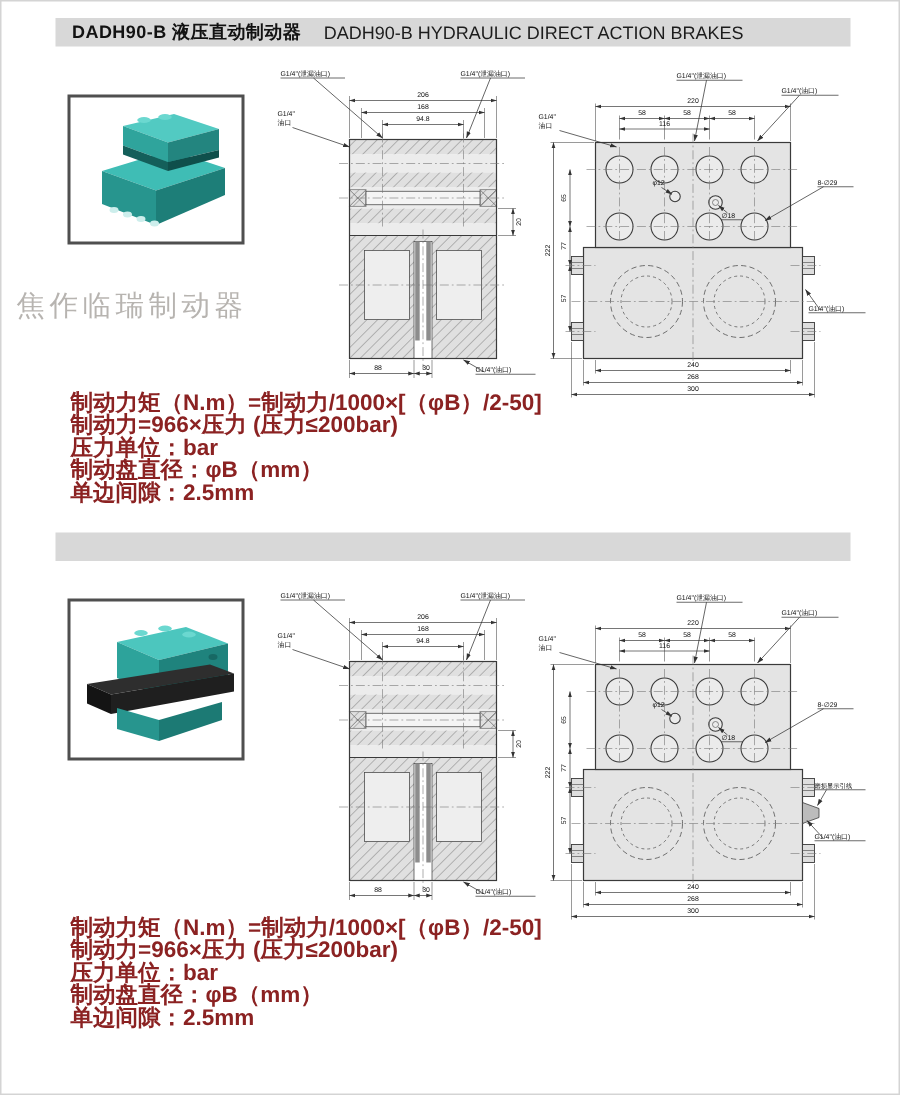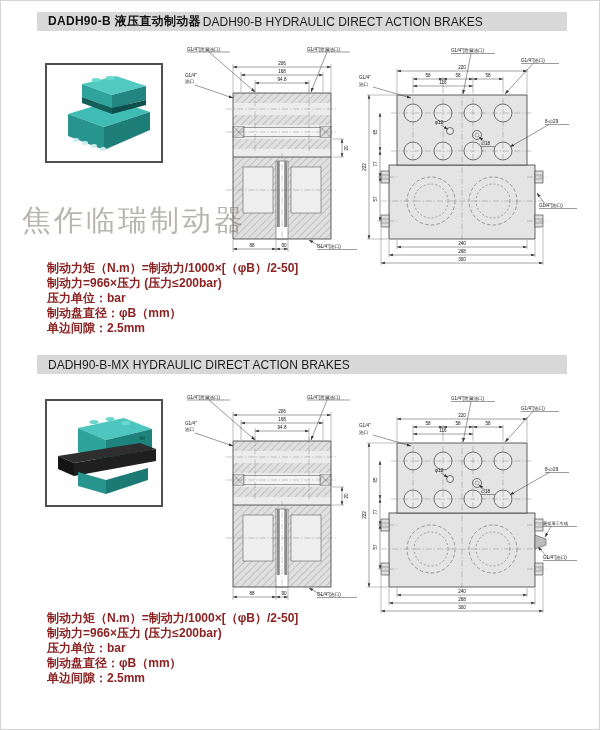--- a/index.html
+++ b/index.html
@@ -1,28 +1,28 @@
 <!DOCTYPE html>
 <html><head>
 <meta charset="utf-8">
 <style>
   html,body{margin:0;padding:0;background:#fff;}
   #page{position:relative;width:600px;height:730px;background:#ffffff;border:1px solid #d4d4d4;
         box-sizing:border-box;overflow:hidden;font-family:"Liberation Sans",sans-serif;}
   .hdr{position:absolute;left:36px;width:530px;height:19px;background:#d8d8d8;
-       display:flex;align-items:center;gap:2px;padding-left:11px;box-sizing:border-box;}
+       display:flex;align-items:center;gap:15px;padding-left:11px;box-sizing:border-box;}
   .hdr .zh{font-size:12px;font-weight:bold;color:#121212;letter-spacing:.3px;white-space:nowrap;}
   .hdr .en{font-size:12px;color:#1c1c1c;white-space:nowrap;}
   .photo{position:absolute;left:44px;width:118px;border:2px solid #4f4f4f;background:#fff;
          padding:5px;box-sizing:border-box;}
   .photo svg{display:block;width:100%;height:100%;}
-  .specs{position:absolute;left:46px;color:#8b2222;font-size:12px;font-weight:bold;line-height:15px;}
+  .specs{position:absolute;left:46px;color:#8b2222;font-size:15px;font-weight:bold;line-height:15px;}
   .specs div{white-space:nowrap;}
-  .wm{position:absolute;left:10px;top:200px;font-family:"DejaVu Serif",serif;font-size:29px;
-      color:#7d7771;opacity:.55;letter-spacing:3px;z-index:6;white-space:nowrap;margin-left:11px;}
+  .wm{position:absolute;left:10px;top:190px;font-family:"DejaVu Serif",serif;font-size:19px;
+      color:#7d7771;opacity:.55;letter-spacing:3px;z-index:6;white-space:nowrap;}
   svg.draw{position:absolute;overflow:visible;}
   
   .ln{stroke:#3a3a3a;stroke-width:.8;fill:none}
   .thin{stroke:#555;stroke-width:.45;fill:none}
   .body{fill:#e4e4e4;stroke:#3a3a3a;stroke-width:.8}
   .hole{fill:#ebebeb;stroke:#3a3a3a;stroke-width:.7}
   .tab{fill:#dedede;stroke:#3a3a3a;stroke-width:.6}
   .cl{stroke:#777;stroke-width:.4;fill:none;stroke-dasharray:6 2 1.2 2}
   .dim{stroke:#333;stroke-width:.45;fill:none;marker-start:url(#arr);marker-end:url(#arr)}
   .ext{stroke:#555;stroke-width:.4;fill:none}
@@ -264,21 +264,20 @@
       <div>制动力矩（N.m）=制动力/1000×[（φB）/2-50]</div>
       <div>制动力=966×压力 (压力≤200bar)</div>
       <div>压力单位：bar</div>
       <div>制动盘直径：φB（mm）</div>
       <div>单边间隙：2.5mm</div>
     </div>
   </div>
 
   <div>
     <div class="hdr" style="top:354px">
-      <span class="en">DADH90-B-MX HYDRAULIC DIRECT ACTION BRAKES</span>
     </div>
 
     <div class="photo" style="top:398px;height:108px">
       <svg viewBox="0 0 104 94">
         <polygon points="26,22 72,12 100,23 54,34" fill="#4cc6be"></polygon>
         <polygon points="26,22 54,34 54,58 26,46" fill="#2da39b"></polygon>
         <polygon points="54,34 100,23 100,45 54,58" fill="#1f837d"></polygon>
         <ellipse cx="42" cy="16" rx="4.5" ry="2" fill="#6bd8d0"></ellipse>
         <ellipse cx="58" cy="13" rx="4.5" ry="2" fill="#6bd8d0"></ellipse>
         <ellipse cx="74" cy="17" rx="4.5" ry="2" fill="#6bd8d0"></ellipse>

